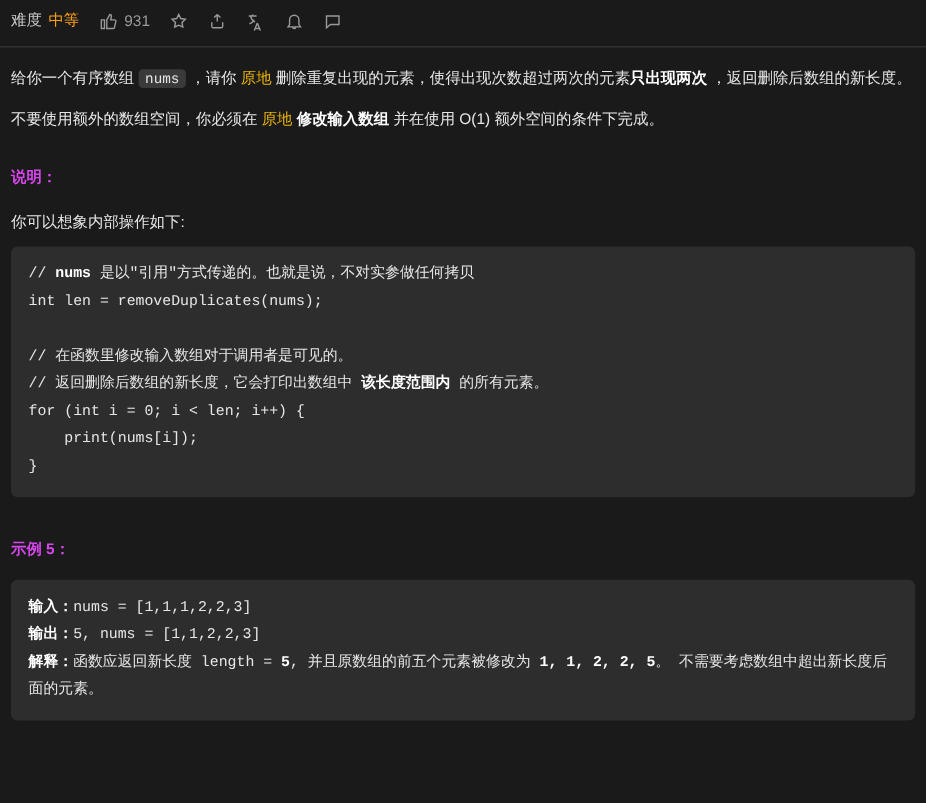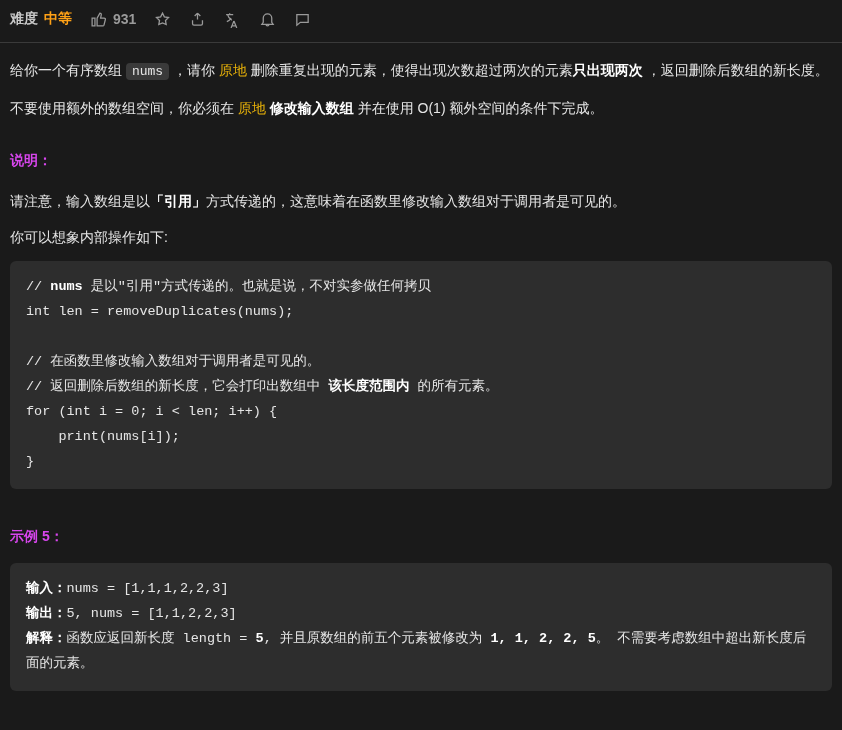--- a/index.html
+++ b/index.html
@@ -12,21 +12,20 @@
     height: 730px;
     overflow: hidden;
   }
   .toolbar {
     display: flex;
     align-items: center;
     padding: 10px 8px 14px 10px;
     border-bottom: 1px solid #3a3a3a;
     gap: 18px;
     color: #9a9a9a;
-    font-weight: bold;
   }
   .toolbar .diff-label { color: #c8c8c8; }
   .toolbar .diff-value { color: #ffa116; text-align: center; }
   .toolbar .icon-btn {
     display: inline-flex;
     align-items: center;
     gap: 6px;
     cursor: pointer;
     color: #9a9a9a;
   }
@@ -112,23 +111,20 @@
     <span>给你一个有序数组 </span><code class="inline-code">nums</code><span> ，请你 </span><span class="gray">原地</span><span> 删除重复出现的元素，使得出现次数超过两次的元素</span><span class="bold">只出现两次</span><span> ，返回删除后数组的新长度。</span>
   </p>
 
   <p>
     <span>不要使用额外的数组空间，你必须在 </span><span class="gray">原地 </span><span class="bold">修改输入数组</span><span> 并在使用 O(1) 额外空间的条件下完成。</span>
   </p>
 
   <div class="section-heading">说明：</div>
 
 
-  <p>
-    <span>请注意，输入数组是以</span><span class="bold">「引用」</span><span>方式传递的，这意味着在函数里修改输入数组对于调用者是可见的。</span>
-  </p>
 
   <p>你可以想象内部操作如下:</p>
 
   <div class="codeblock"><span>// </span><span class="kw">nums</span><span> 是以"引用"方式传递的。也就是说，不对实参做任何拷贝</span>
 <span>int len = removeDuplicates(nums);</span>
 
 <span>// 在函数里修改输入数组对于调用者是可见的。</span>
 <span>// 返回删除后数组的新长度，它会打印出数组中 </span><span class="hl">该长度范围内</span><span> 的所有元素。</span>
 <span>for (int i = 0; i &lt; len; i++) {</span>
 <span>    print(nums[i]);</span>

